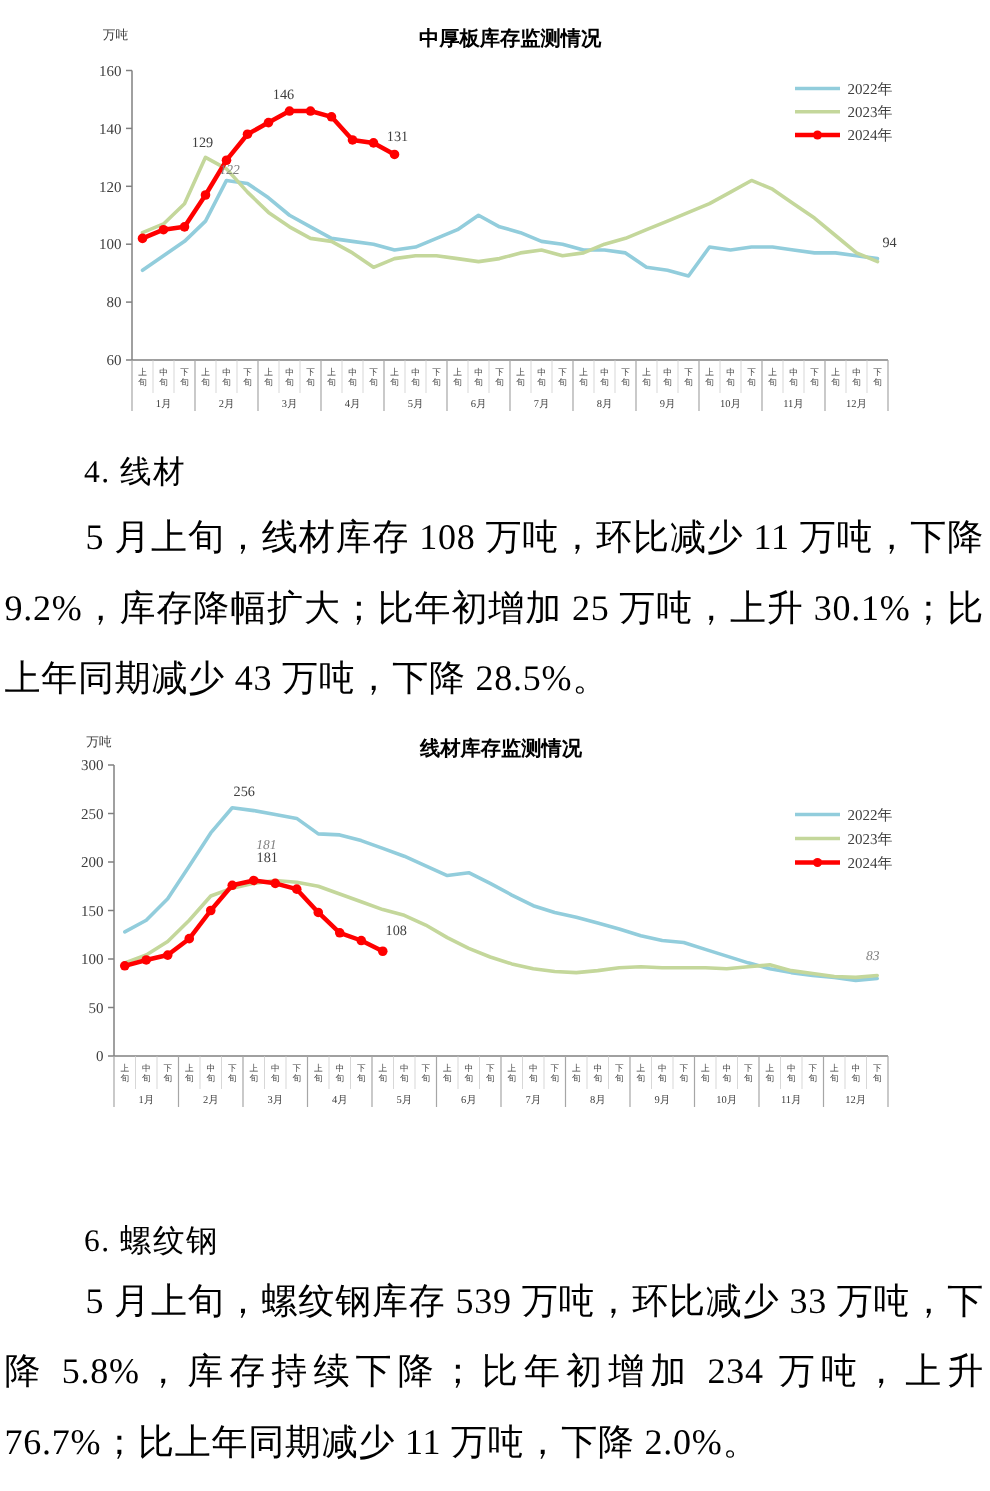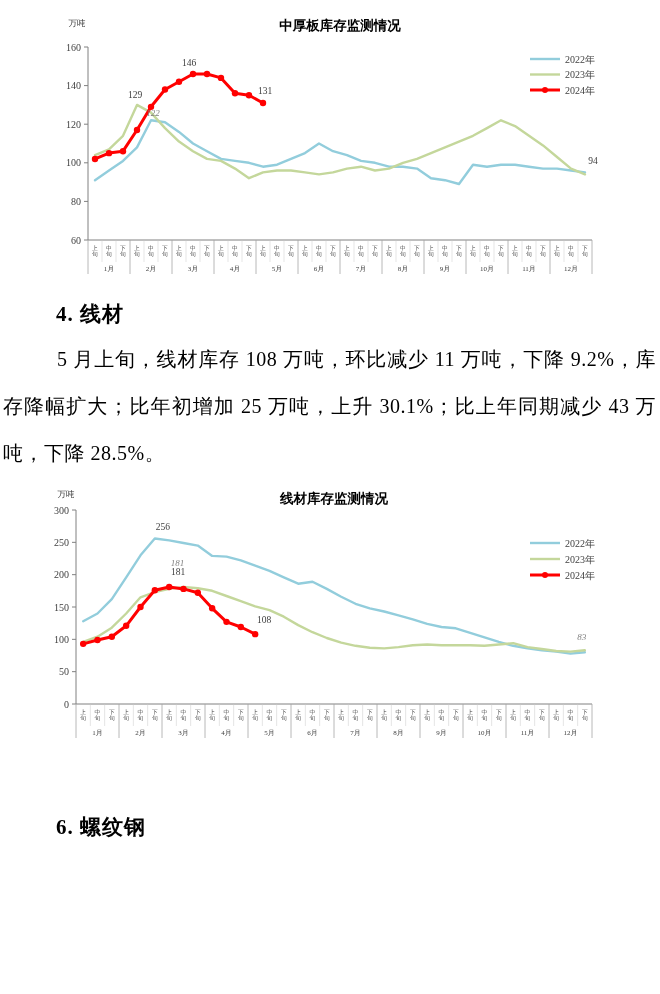--- a/index.html
+++ b/index.html
@@ -1,24 +1,24 @@
 <!DOCTYPE html>
 <html><head>
 <meta charset="utf-8">
 <style>
   html,body{margin:0;padding:0;background:#fff;}
   .page{position:relative;width:660px;height:994px;background:#ffffff;overflow:hidden;
         font-family:"Liberation Serif","DejaVu Serif",serif;color:#000;}
   .chart-block{position:absolute;left:0;}
   #chart1{top:6px;}
   #chart2{top:483px;}
-  h2.sec{position:absolute;left:56px;margin:0;font-size:21px;font-weight:bold;letter-spacing:1px;}
+  h2.sec{position:absolute;left:56px;margin:0;font-size:21px;font-weight:normal;letter-spacing:1px;}
   #h4{top:300px;}
   #h5{top:813px;}
-  p.body{position:absolute;left:3px;width:653px;margin:0;font-size:20px;line-height:47px;
+  p.body{position:absolute;left:3px;width:653px;margin:0;font-size:24px;line-height:47px;
          text-align:justify;text-justify:inter-ideograph;text-indent:54px;letter-spacing:0.5px;}
   #p4{top:336px;}
   #p5{top:845px;}
   svg text{font-family:"Liberation Serif","DejaVu Serif",serif;}
 </style>
 </head>
 <body>
 
 <div class="page">
   <div class="chart-block" id="chart1"><svg width="660" height="292" viewBox="0 0 660 292">
@@ -285,13 +285,14 @@
         <circle cx="226.5" cy="138.87333333333333" r="3.2" fill="#FF0000"></circle>
         <circle cx="240.83333333333334" cy="144.04666666666665" r="3.2" fill="#FF0000"></circle>
         <circle cx="255.16666666666669" cy="151.16" r="3.2" fill="#FF0000"></circle>
         <text x="162.83333333333334" y="47.45333333333333" text-anchor="middle" font-size="9.5" font-style="normal" fill="#404040">256</text>
         <text x="177.5" y="82.95333333333333" text-anchor="middle" font-size="9" font-style="italic" fill="#7f7f7f">181</text>
         <text x="178.16666666666669" y="91.95333333333333" text-anchor="middle" font-size="9.5" font-style="normal" fill="#404040">181</text>
         <text x="264.1666666666667" y="140.16" text-anchor="middle" font-size="9.5" font-style="normal" fill="#404040">108</text>
         <text x="581.8333333333334" y="157.32666666666665" text-anchor="middle" font-size="9" font-style="italic" fill="#7f7f7f">83</text>
       </svg></div>
   <h2 class="sec" id="h5">6. 螺纹钢</h2>
+  <p class="body" id="p5">5 月上旬，螺纹钢库存 539 万吨，环比减少 33 万吨，下降 5.8%，库存持续下降；比年初增加 234 万吨，上升 76.7%；比上年同期减少 11 万吨，下降 2.0%。</p>
 </div>
 
 </body></html>

